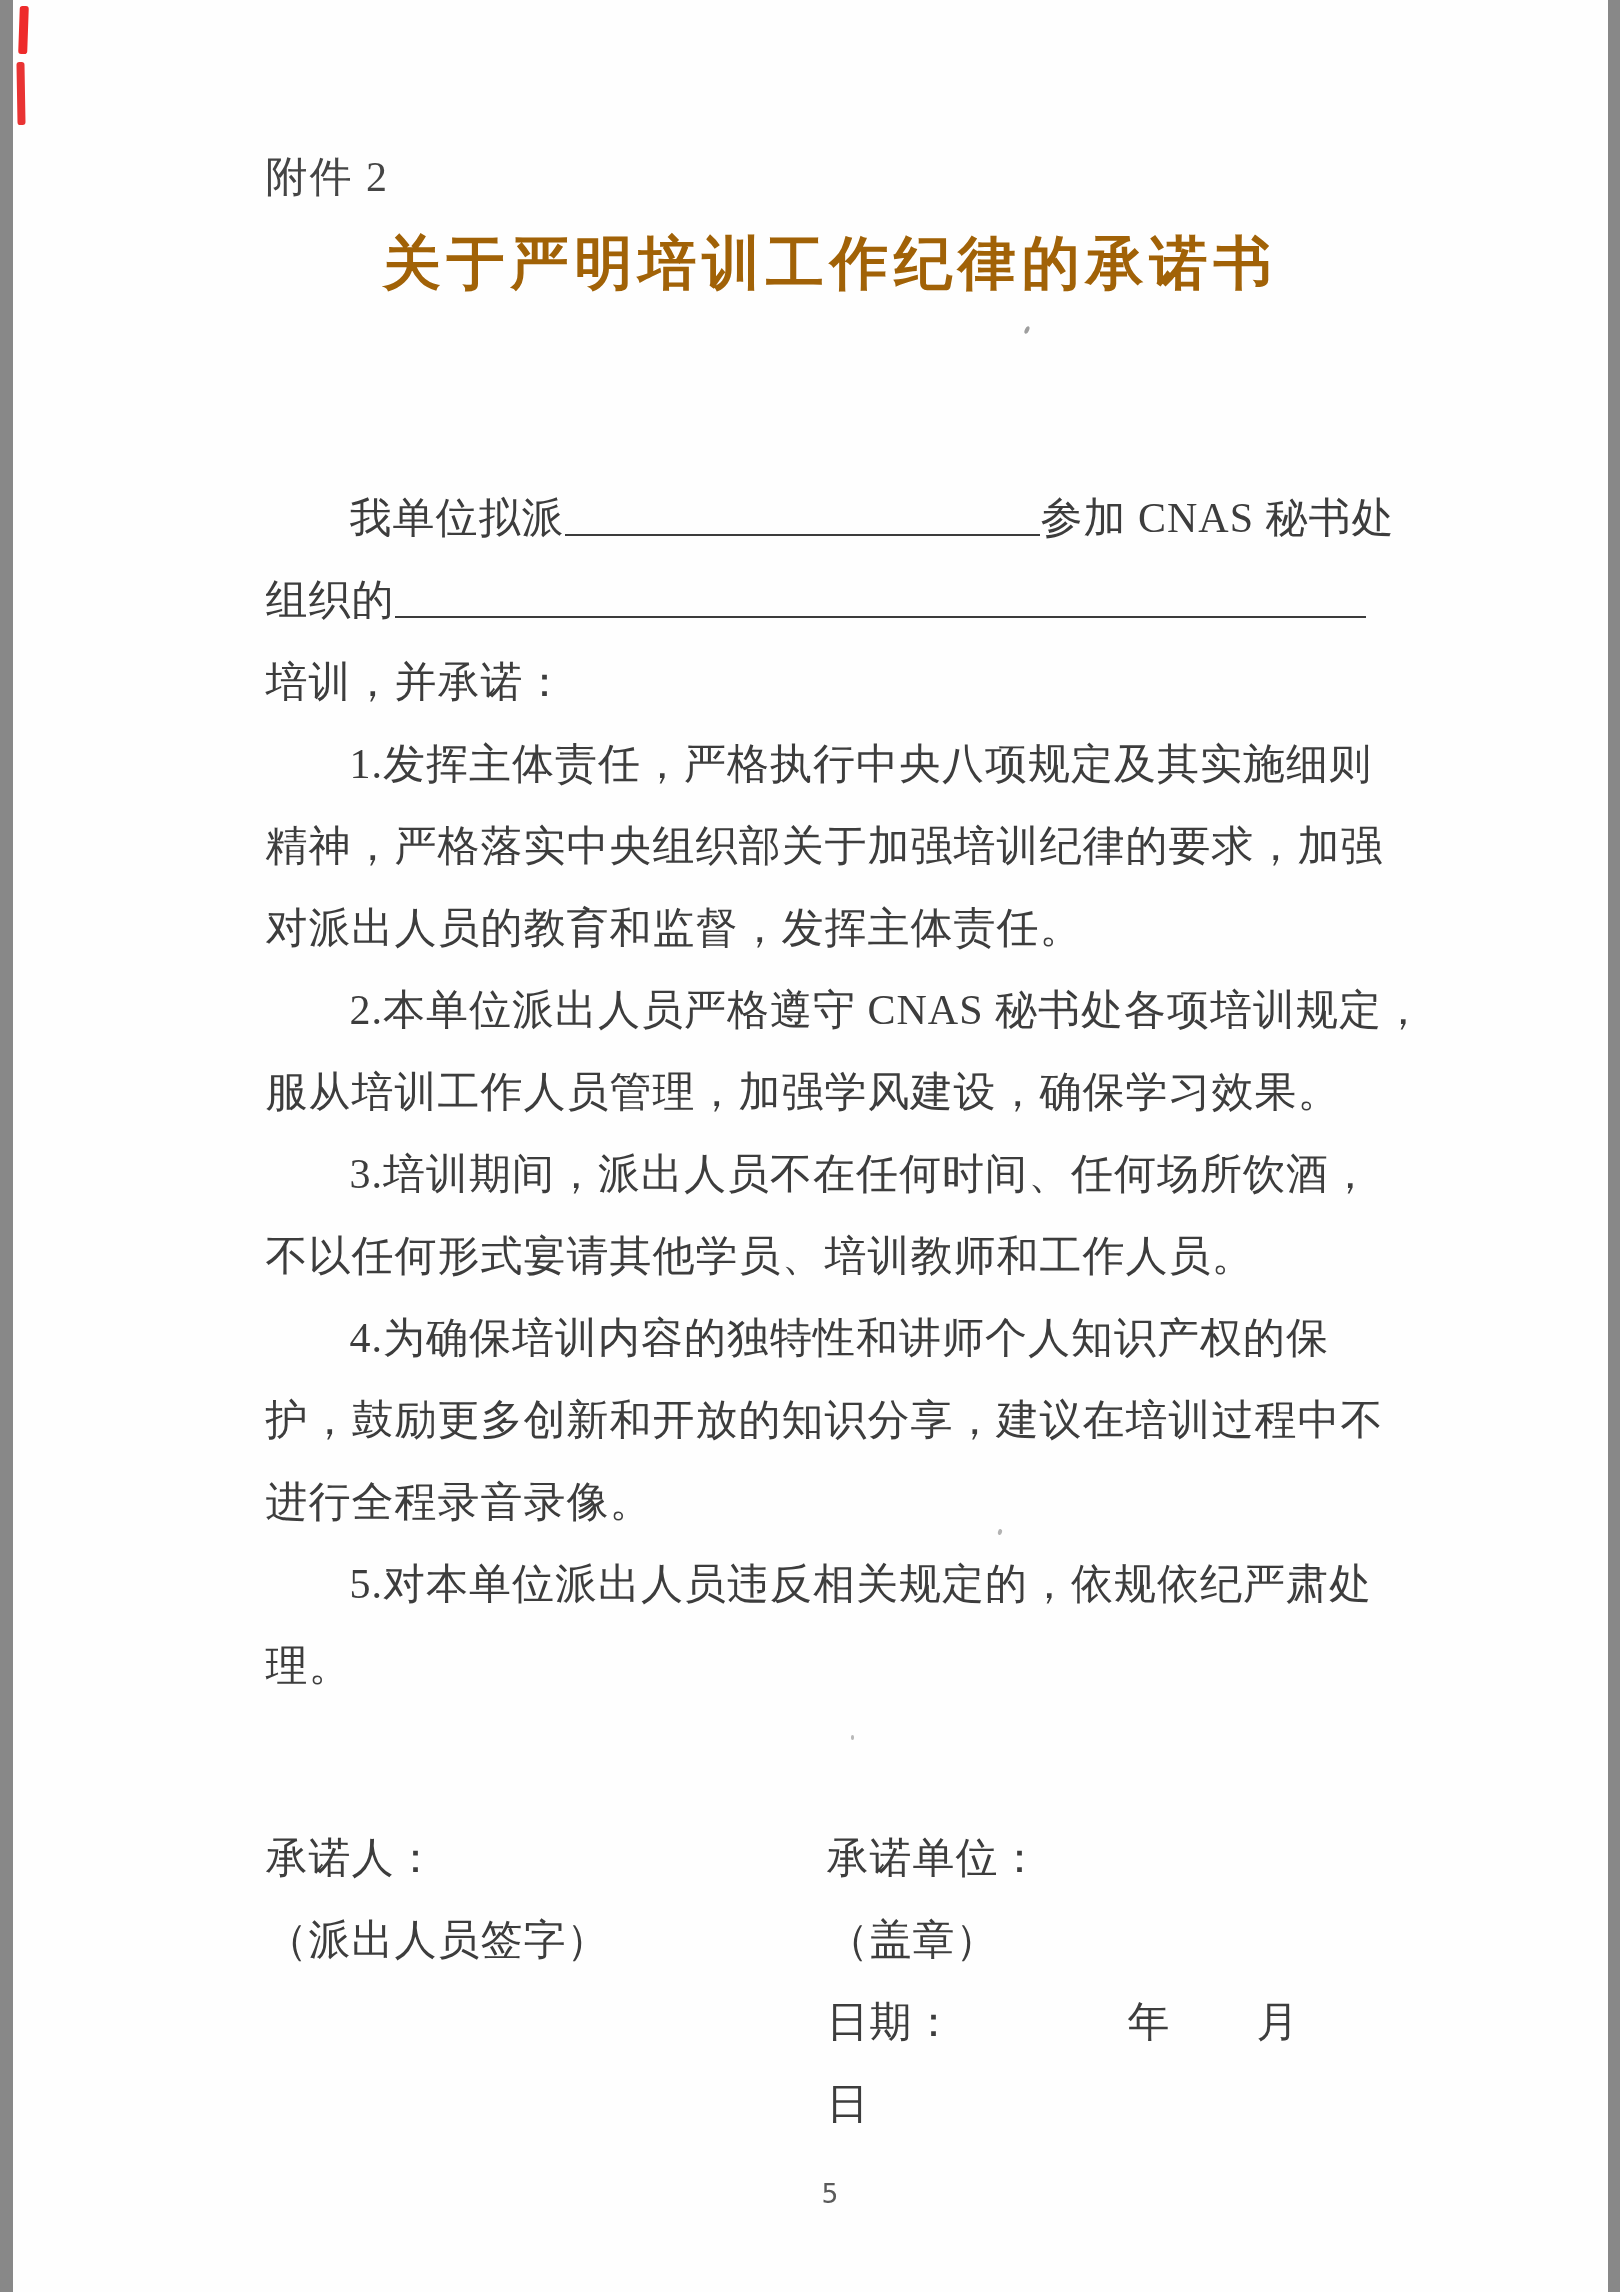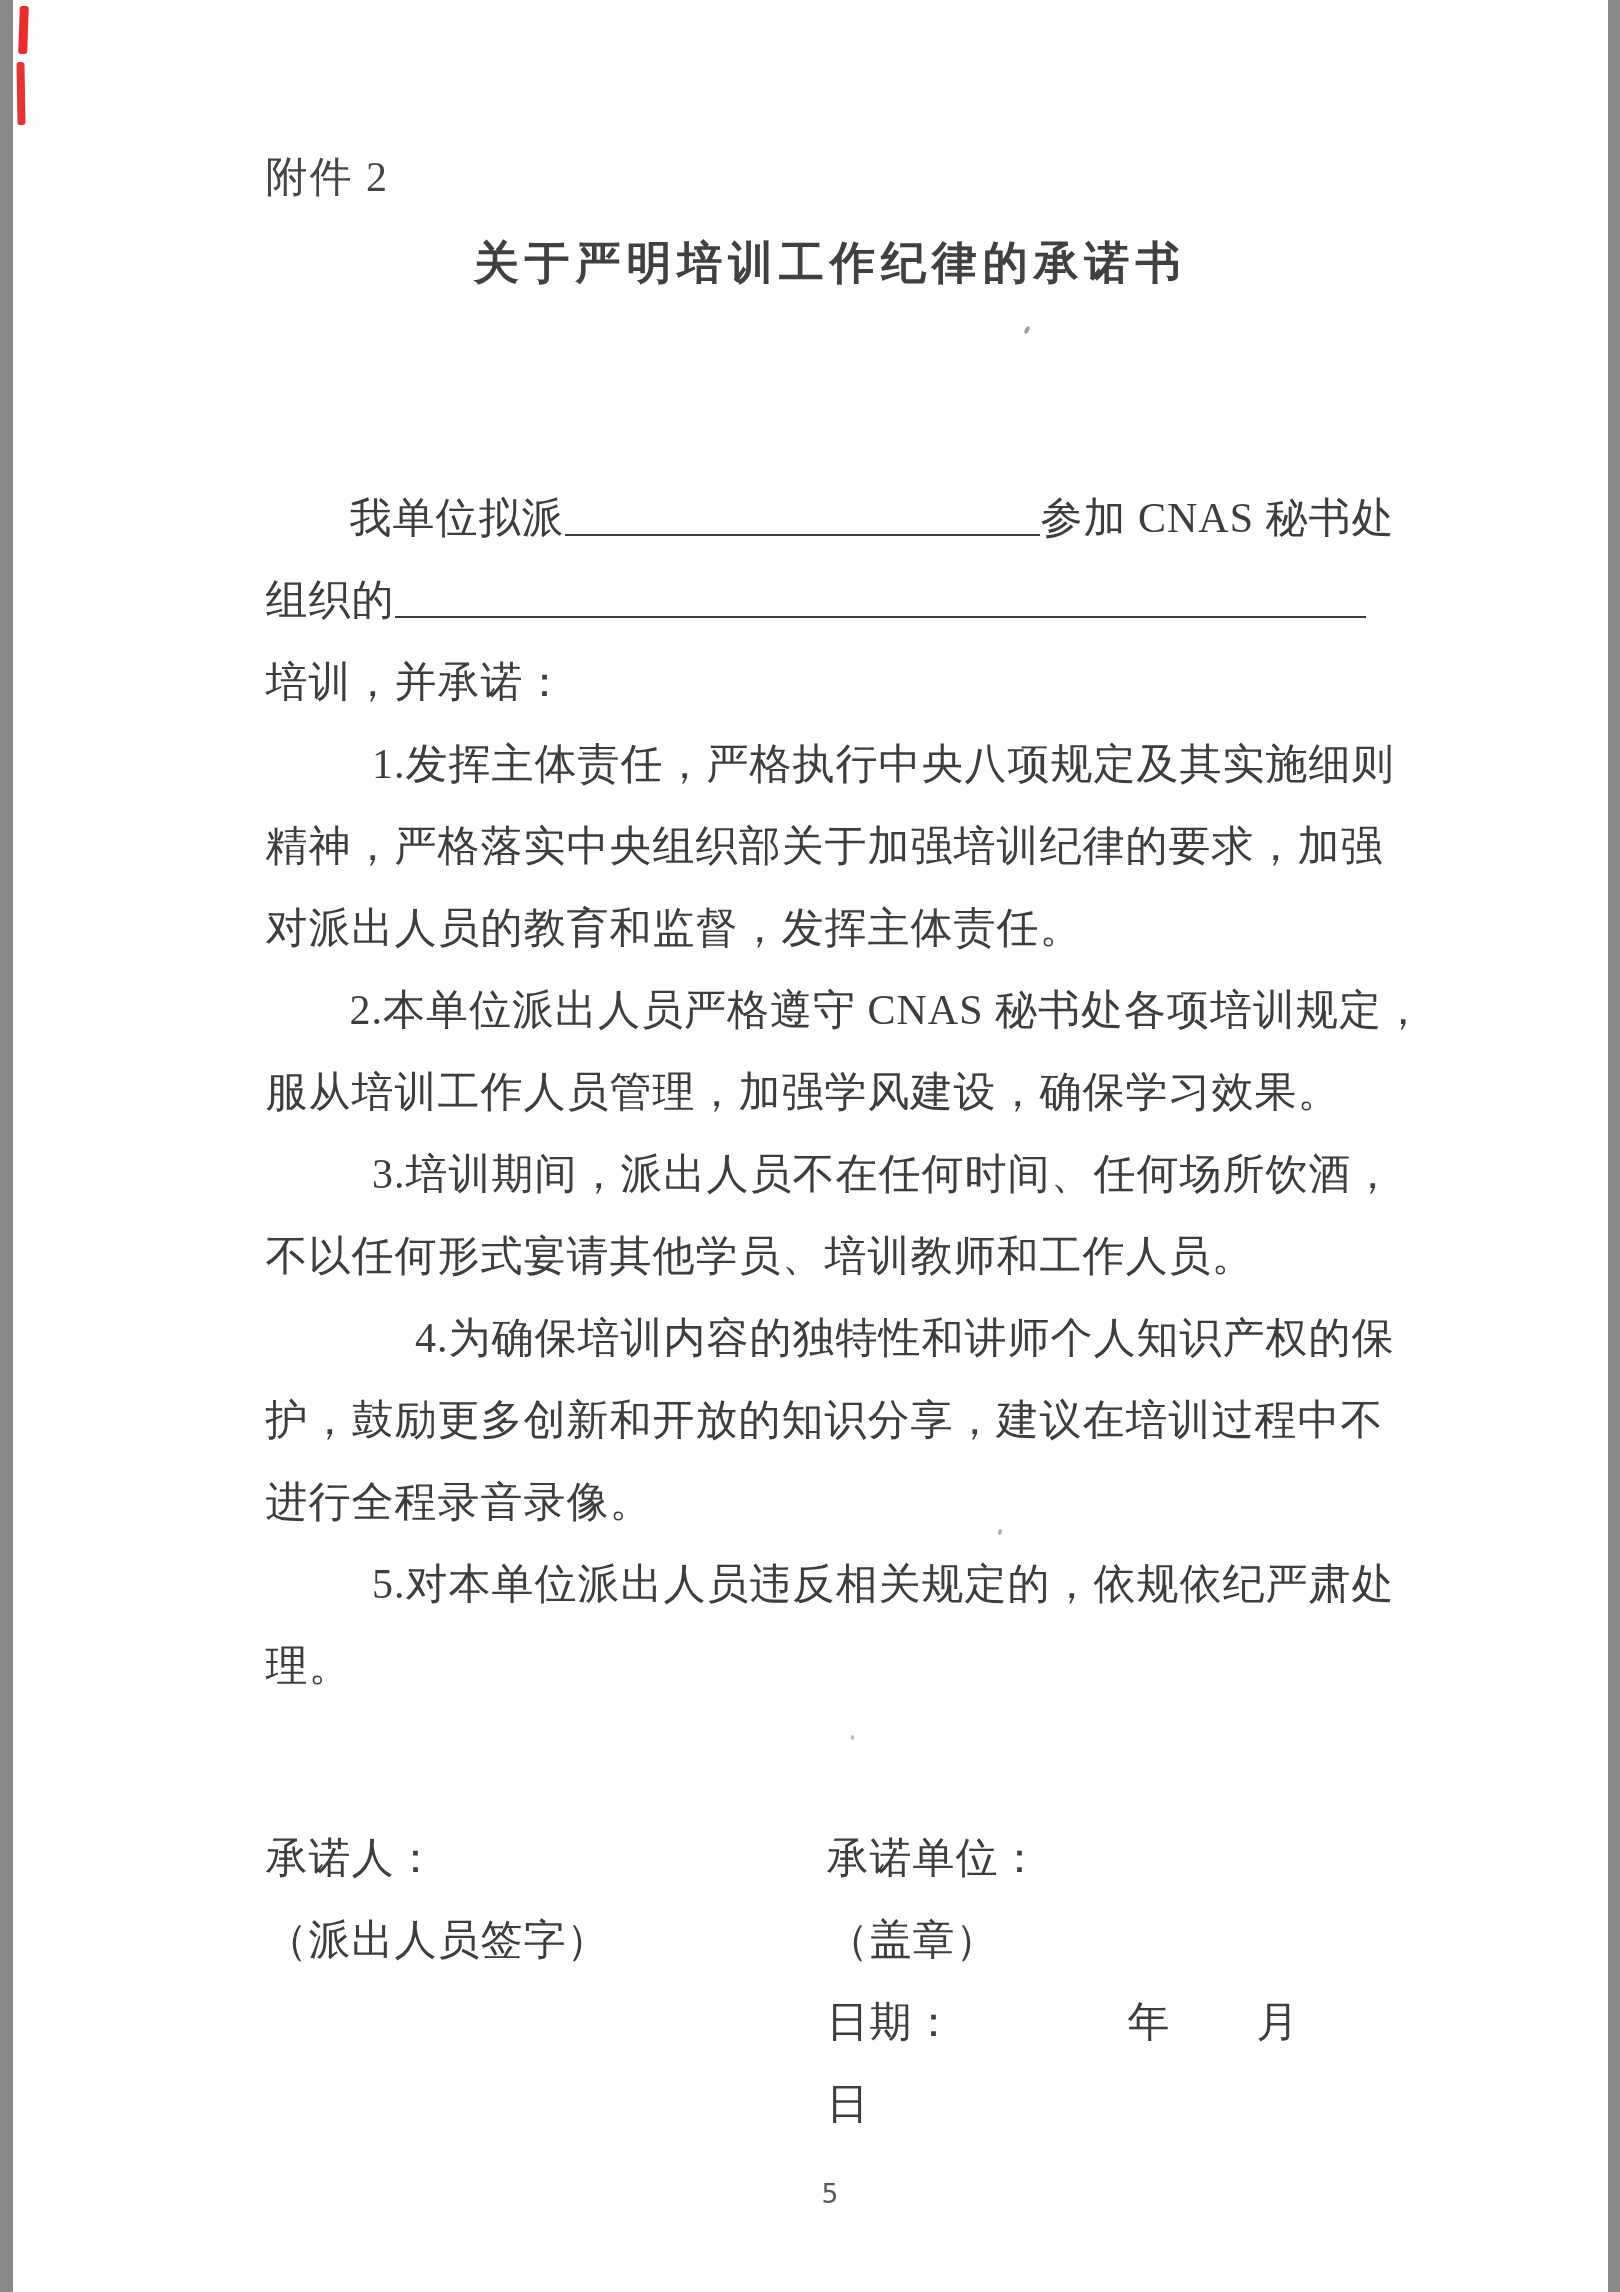--- a/index.html
+++ b/index.html
@@ -20,35 +20,35 @@
   .attachment{
     margin-top:152px;
     font-size:42px;
     line-height:51px;
     letter-spacing:2px;
     color:#454545;
   }
   .title{
     margin:29px 0 0 0;
     text-align:center;
-    font-size:45px;
+    font-size:58px;
     line-height:63px;
     font-weight:bold;
     letter-spacing:5.9px;
-    color:#404040;
+    color:#a16207;
   }
   .bodytext{ margin-top:182px; }
   .line{
     font-size:42px;
     line-height:82px;
     letter-spacing:1px;
     white-space:nowrap;
   }
   .flexline{ display:flex;text-align:center; }
-  .indent{ text-indent:84px;text-align:right; }
+  .indent{ text-indent:84px; }
   .pad-indent{ padding-left:84px; }
   .blank{
     flex:1 1 auto;
     height:57px;
     border-bottom:2.9px solid #3c3c3c;
   }
   .blank.end-gap{ margin-right:29px; }
   .sig{ margin-top:110px; }
   .sigrow{
     display:flex;

